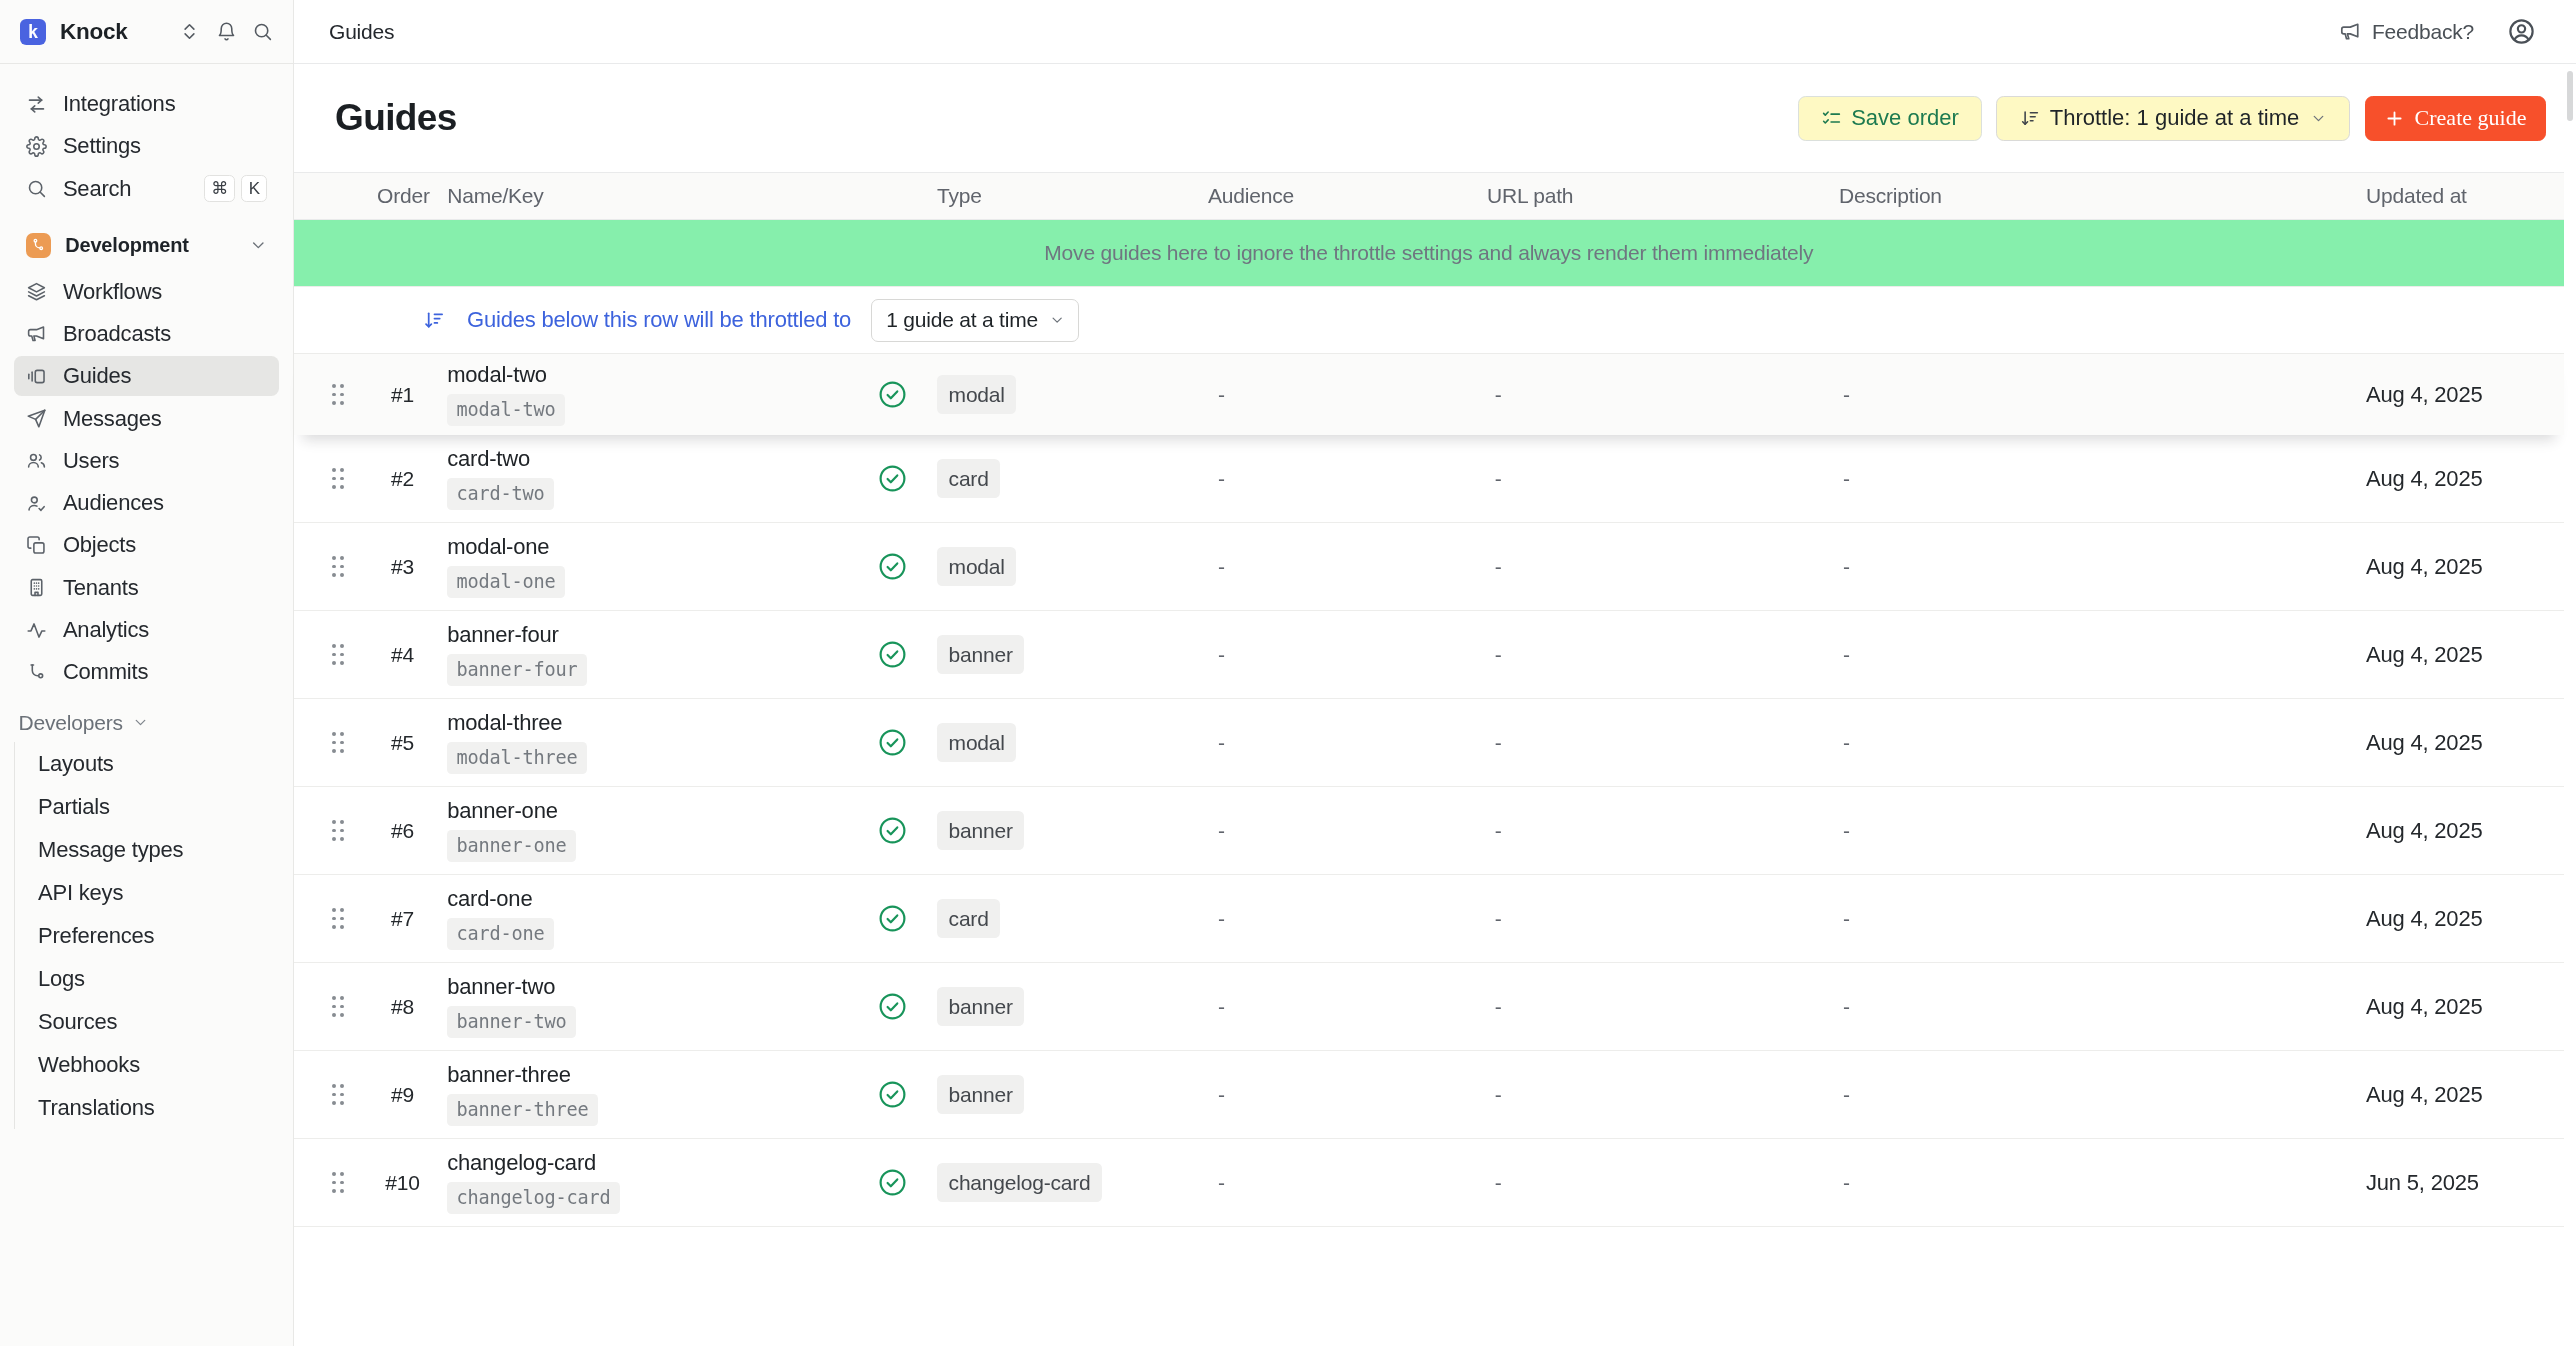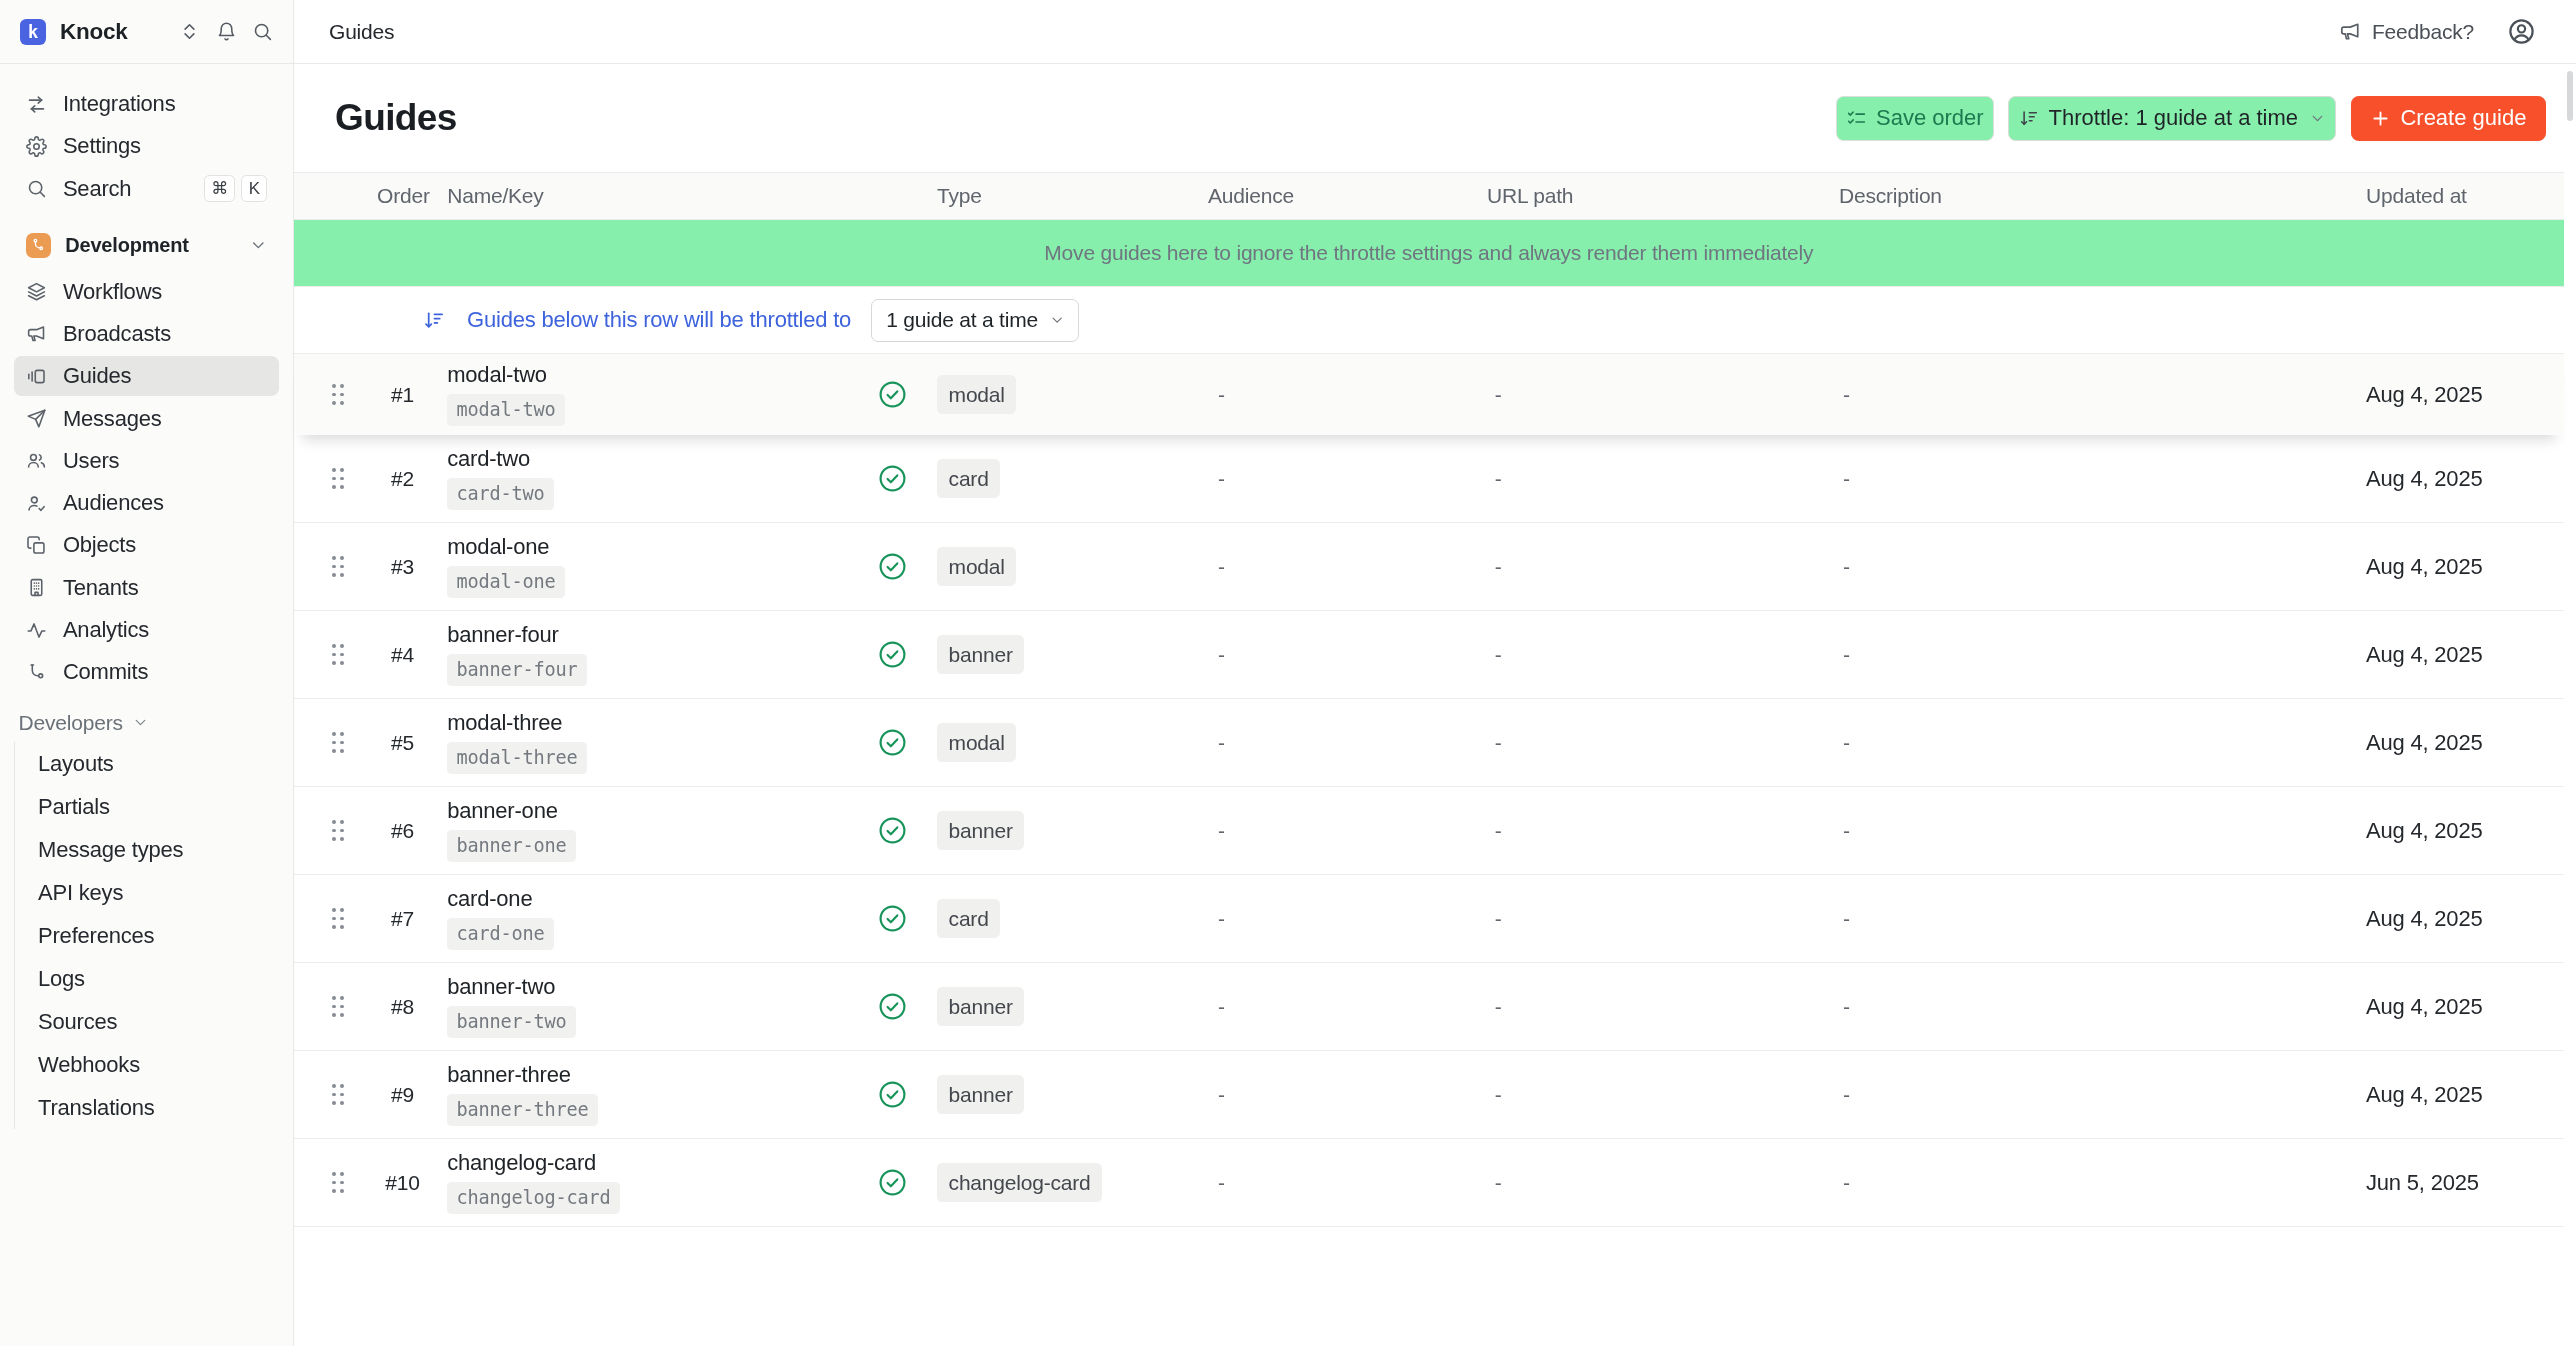--- a/index.html
+++ b/index.html
@@ -80,29 +80,29 @@
   .avatar-btn { margin-left:33px; width:29px; height:29px; color:#4A5057; cursor:pointer; }
 
   .page-head {
     height:108px; flex:0 0 108px; display:flex; align-items:center;
     padding:0 30px 0 41px;
   }
   .page-title { font-size:37px; font-weight:700; color:#1B1F23; letter-spacing:-0.6px; flex:1; }
   .head-actions { display:flex; align-items:center; gap:14.7px; }
   .btn {
     height:45px; display:flex; align-items:center; gap:9.3px; border-radius:7.7px;
-    font-size:22px; cursor:pointer; background:#86efac; border:0.8px solid #DADAD8; padding:0 9px;
+    font-size:22px; cursor:pointer; background:#fef9c3; border:0.8px solid #DADAD8; padding:0 22px;
   }
   .btn .icon { width:21px; height:21px; }
   .btn-save { color:#1D7A50; font-weight:500; border-color:#DBE0DC; }
   .btn-save .icon { color:#1D7A50; }
   .btn-throttle { color:#1F2428; font-weight:500; }
   .btn-throttle .icon.lead { color:#3F444A; }
   .btn-throttle .icon.chev { width:17px; height:17px; color:#6E747B; margin-left:1.5px; }
-  .btn-create { background:#F7502B; border-color:#F7502B; color:#FFFFFF; font-weight:500; padding:0 18.6px; }
+  .btn-create { background:#F7502B; border-color:#F7502B; color:#FFFFFF; font-weight:500; padding:0 18.6px;font-family:Liberation Serif, serif; }
   .btn-create .icon { color:#fff; }
 
   
   .table-wrap { margin-right:12.4px; }
   .grid {
     display:grid;
     grid-template-columns:39px 77px 407px 89px 271px 279px 352px 527px 1fr;
     align-items:center;
   }
   .thead {

